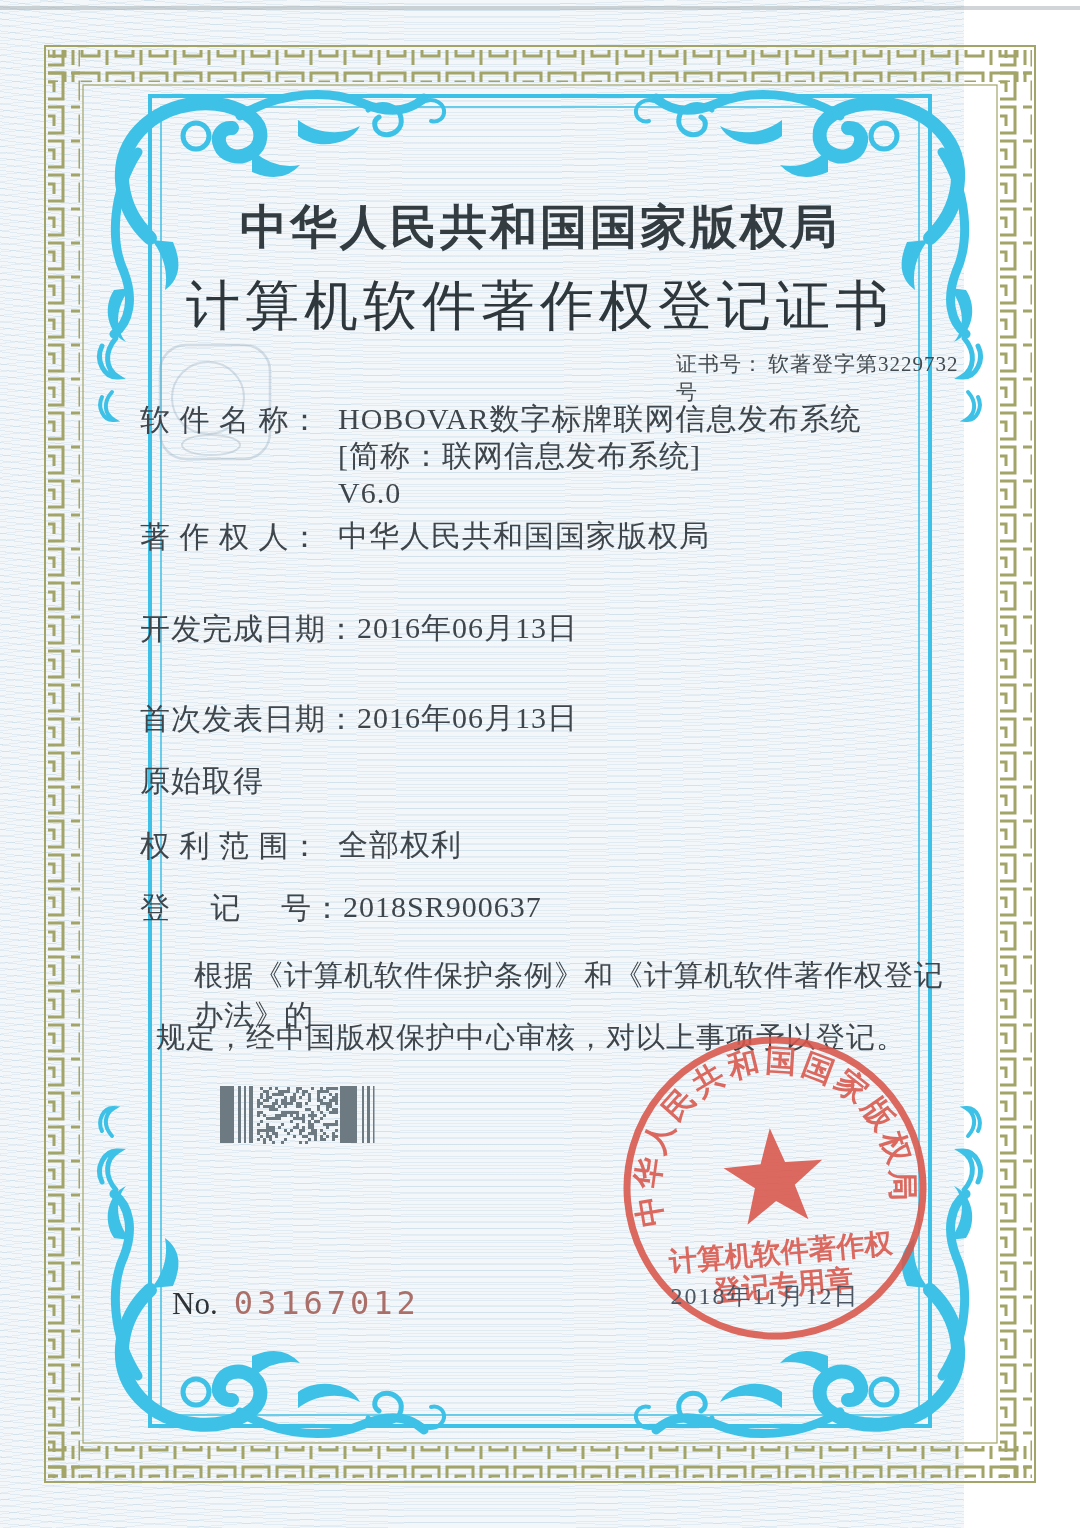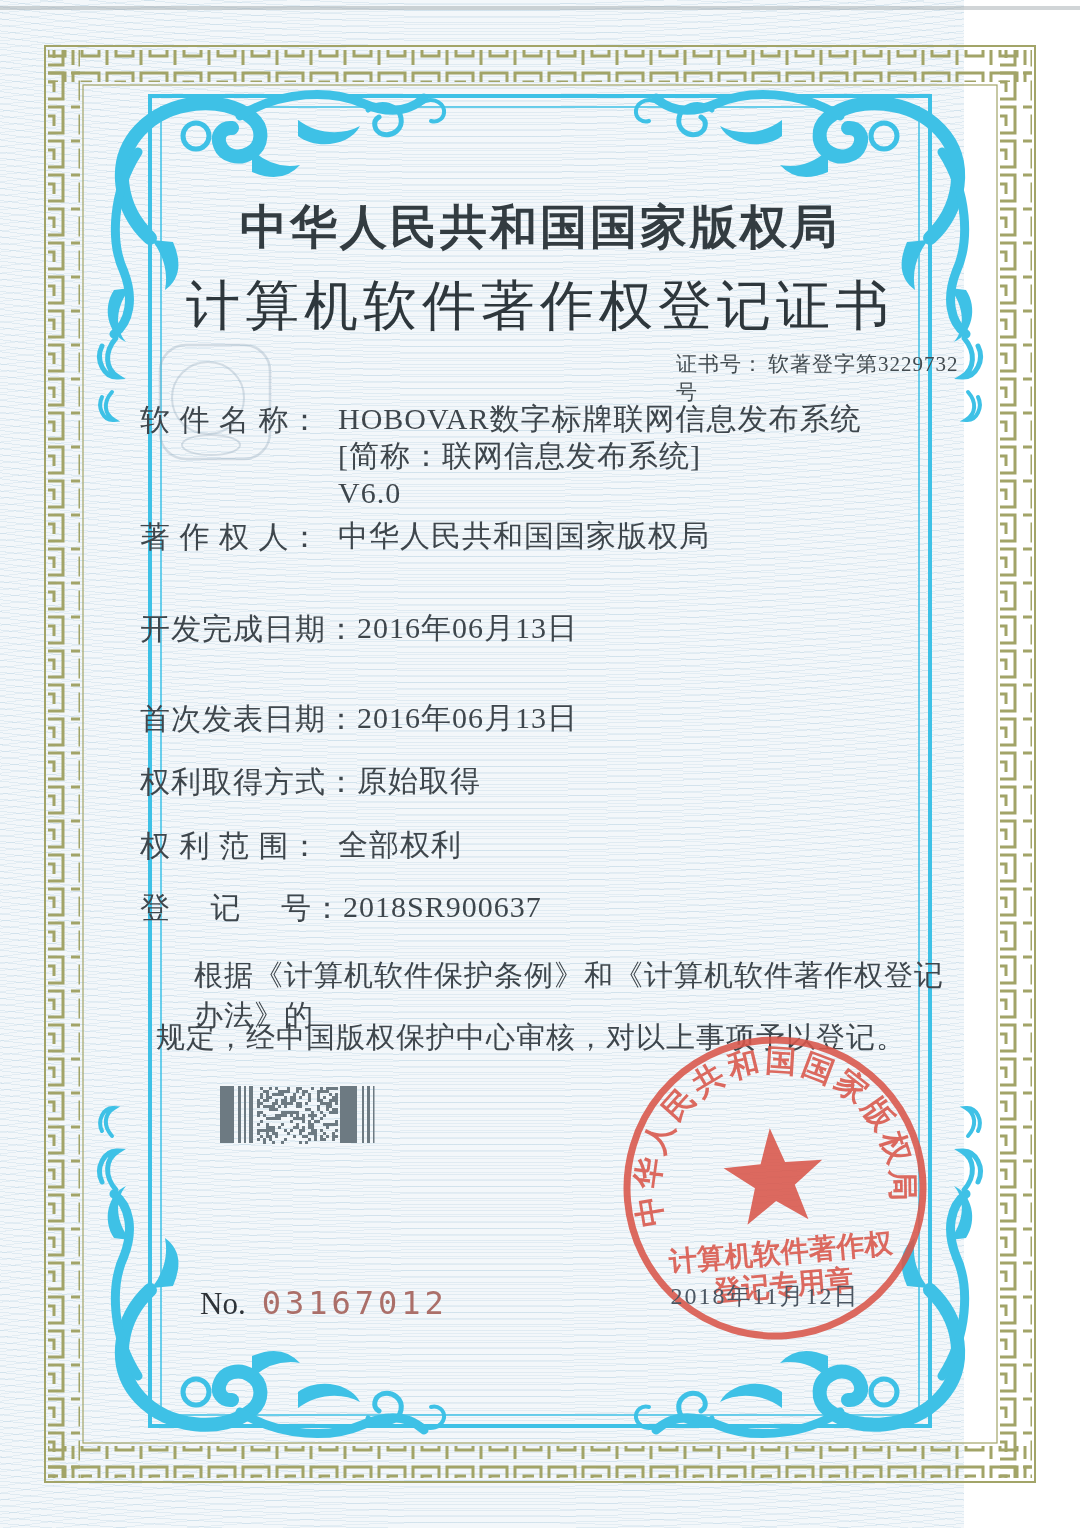--- a/index.html
+++ b/index.html
@@ -21,21 +21,21 @@
   .row{position:absolute;left:140px;font-size:30px;letter-spacing:1px;color:#3e464c;}
   .rlabel{display:inline-block;min-width:198px;vertical-align:top;}
   .rvals{display:inline-block;vertical-align:top;}
   .vline{display:block;line-height:37px;}
   .vline:empty{display:none;}
   .statement{position:absolute;font-size:29px;letter-spacing:1px;color:#3e464c;}
   .st1{left:194px;top:956px;}
   .st2{left:156px;top:1018px;}
   .issue-date{position:absolute;left:640px;top:1280px;width:250px;text-align:center;
     font-size:24px;letter-spacing:2px;color:#4b5662;}
-  .serial{position:absolute;left:200px;top:1284px;font-size:31px;color:#2e3338;}
+  .serial{position:absolute;left:172px;top:1284px;font-size:31px;color:#2e3338;}
   .serial-num{font-family:"DejaVu Sans Mono",monospace;font-size:32px;
     letter-spacing:4px;color:#ab6f69;font-weight:400;margin-left:16px;}
   svg text{font-family:"Liberation Serif","DejaVu Serif",serif;}
 </style>
 </head>
 <body>
 
 <div class="page">
 
   <svg class="deco" width="1080" height="1528" viewBox="0 0 1080 1528" aria-hidden="true">
@@ -98,21 +98,21 @@
   <div class="row" style="top:517px">
     <span class="rlabel">著  作  权  人：</span><span class="rvals"><span class="vline">中华人民共和国国家版权局</span></span>
   </div>
   <div class="row" style="top:609px">
     <span class="rlabel">开发完成日期：</span><span class="rvals"><span class="vline">2016年06月13日</span></span>
   </div>
   <div class="row" style="top:699px">
     <span class="rlabel">首次发表日期：</span><span class="rvals"><span class="vline">2016年06月13日</span></span>
   </div>
   <div class="row" style="top:762px">
-    <span class="rlabel">权利取得方式：</span><span class="rvals"><span class="vline">原始取得</span></span>
+    <span class="rvals"><span class="vline">原始取得</span></span>
   </div>
   <div class="row" style="top:826px">
     <span class="rlabel">权  利  范  围：</span><span class="rvals"><span class="vline">全部权利</span></span>
   </div>
   <div class="row" style="top:888px">
     <span class="rlabel">登　 记　 号：</span><span class="rvals"><span class="vline">2018SR900637</span></span>
   </div>
 
   <div class="statement st1">根据《计算机软件保护条例》和《计算机软件著作权登记办法》的</div>
   <div class="statement st2">规定，经中国版权保护中心审核，对以上事项予以登记。</div>

